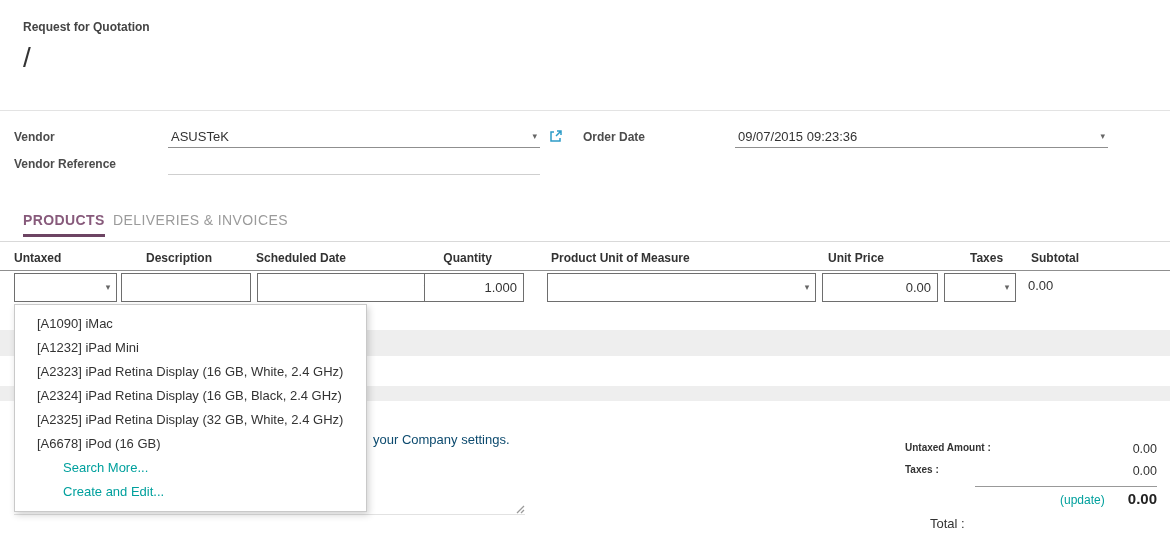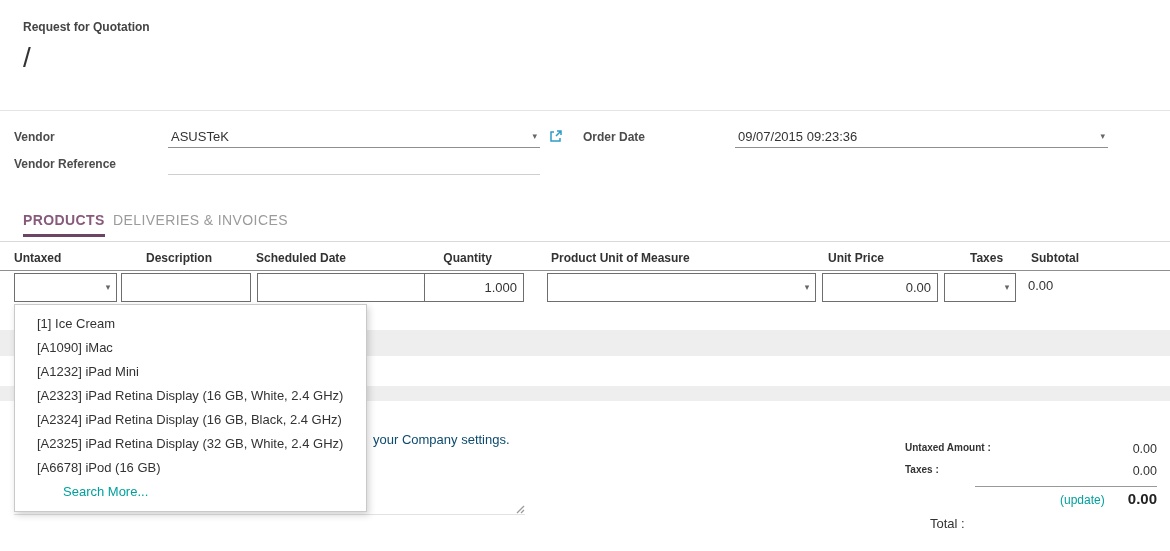--- a/index.html
+++ b/index.html
@@ -150,28 +150,28 @@
 
   <div class="notes-hint">your Company settings.</div>
   <div class="notes-edge"></div>
   <span class="resize-handle">
     <svg width="14" height="14" viewBox="0 0 14 14">
       <path d="M12 5 L5 12 M12 9 L9 12" fill="none" stroke="#9a9a9a" stroke-width="1.3"></path>
     </svg>
   </span>
 
   <div class="dropdown">
-    <div class="dd-item">[1] Ice Cream</div>
     <div class="dd-item">[A1090] iMac</div>
     <div class="dd-item">[A1232] iPad Mini</div>
     <div class="dd-item">[A2323] iPad Retina Display (16 GB, White, 2.4 GHz)</div>
     <div class="dd-item">[A2324] iPad Retina Display (16 GB, Black, 2.4 GHz)</div>
     <div class="dd-item">[A2325] iPad Retina Display (32 GB, White, 2.4 GHz)</div>
     <div class="dd-item">[A6678] iPod (16 GB)</div>
     <div class="dd-link">Search More...</div>
+    <div class="dd-link">Create and Edit...</div>
   </div>
 
   <div class="t-label t-untaxed-l">Untaxed Amount :</div>
   <div class="t-val t-untaxed-v">0.00</div>
   <div class="t-label t-taxes-l">Taxes :</div>
   <div class="t-val t-taxes-v">0.00</div>
   <div class="total-sep"></div>
   <div class="total-label">Total :</div>
   <div class="update-link">(update)</div>
   <div class="total-value">0.00</div>

